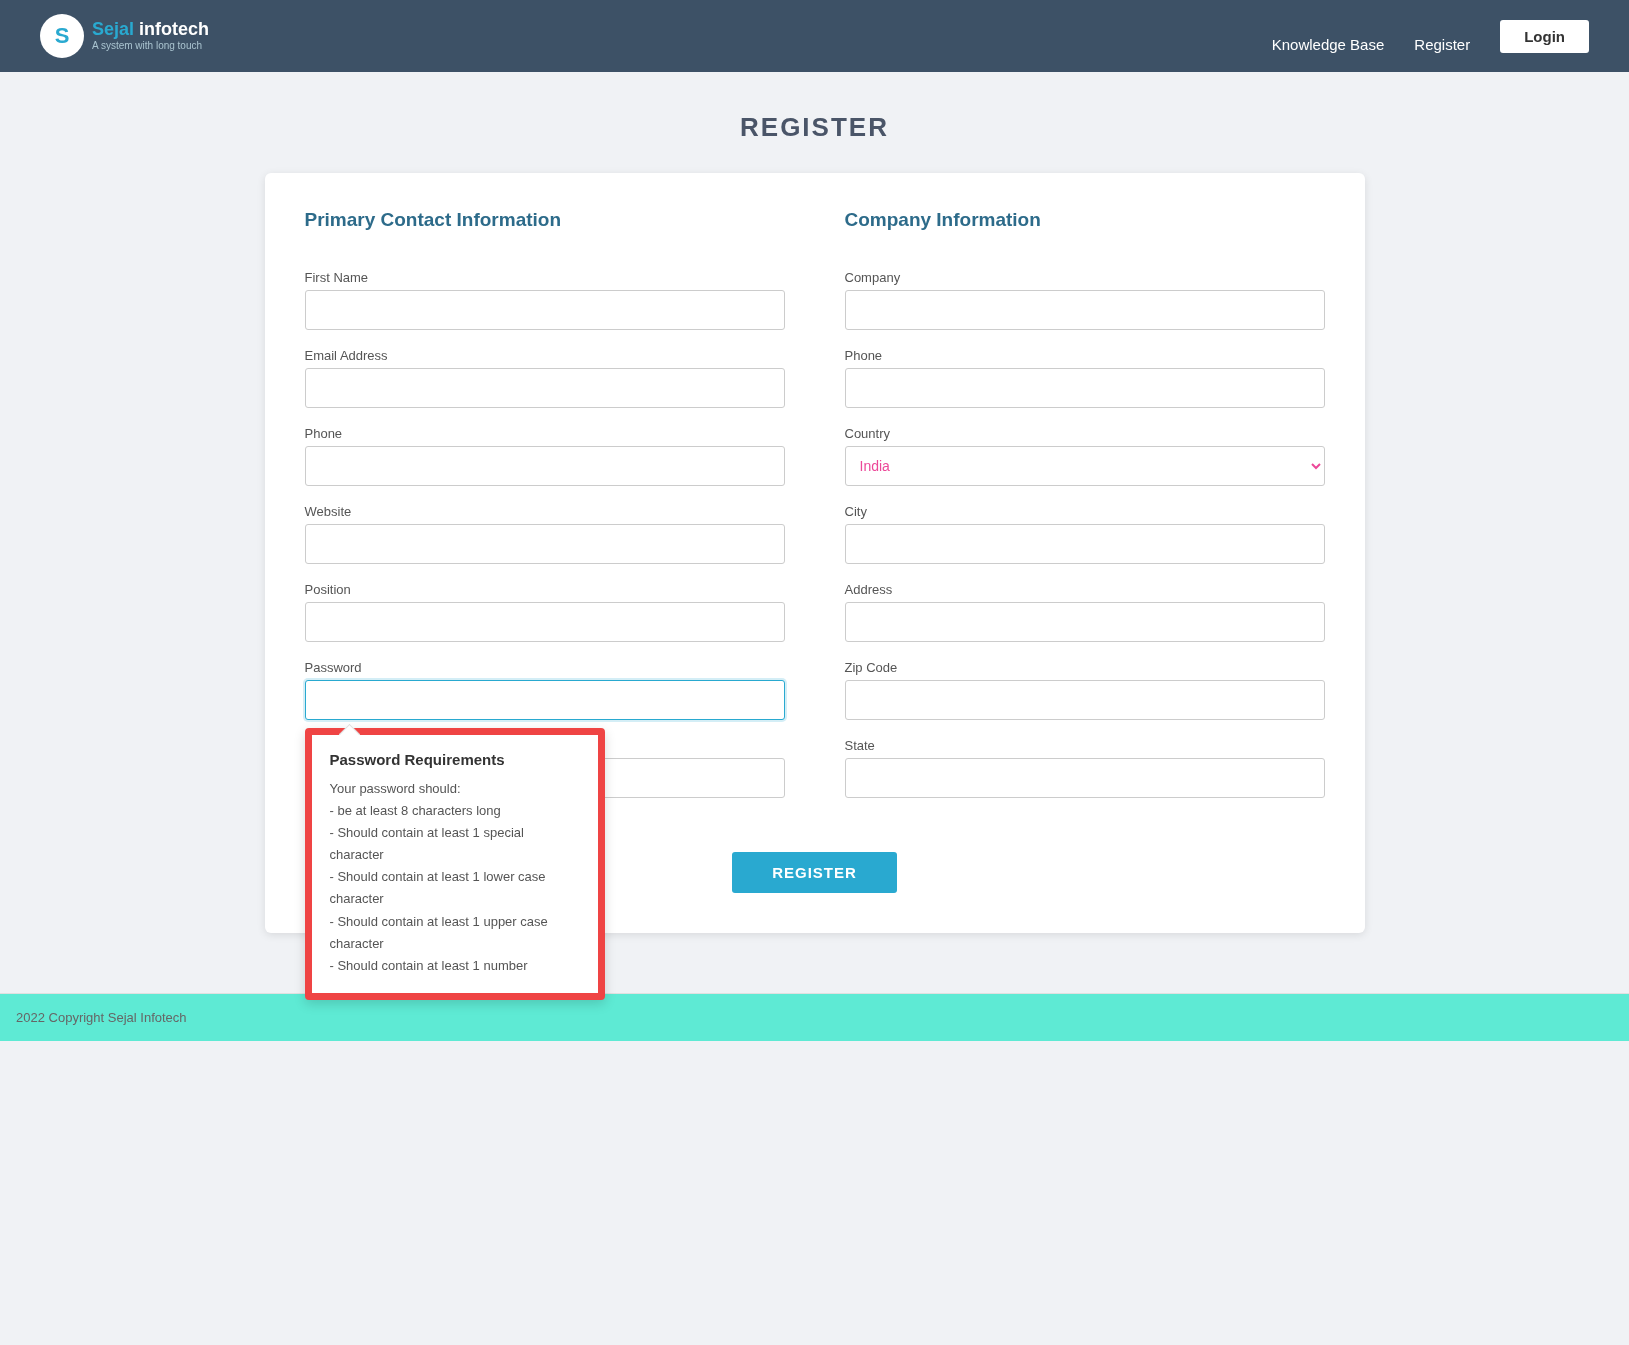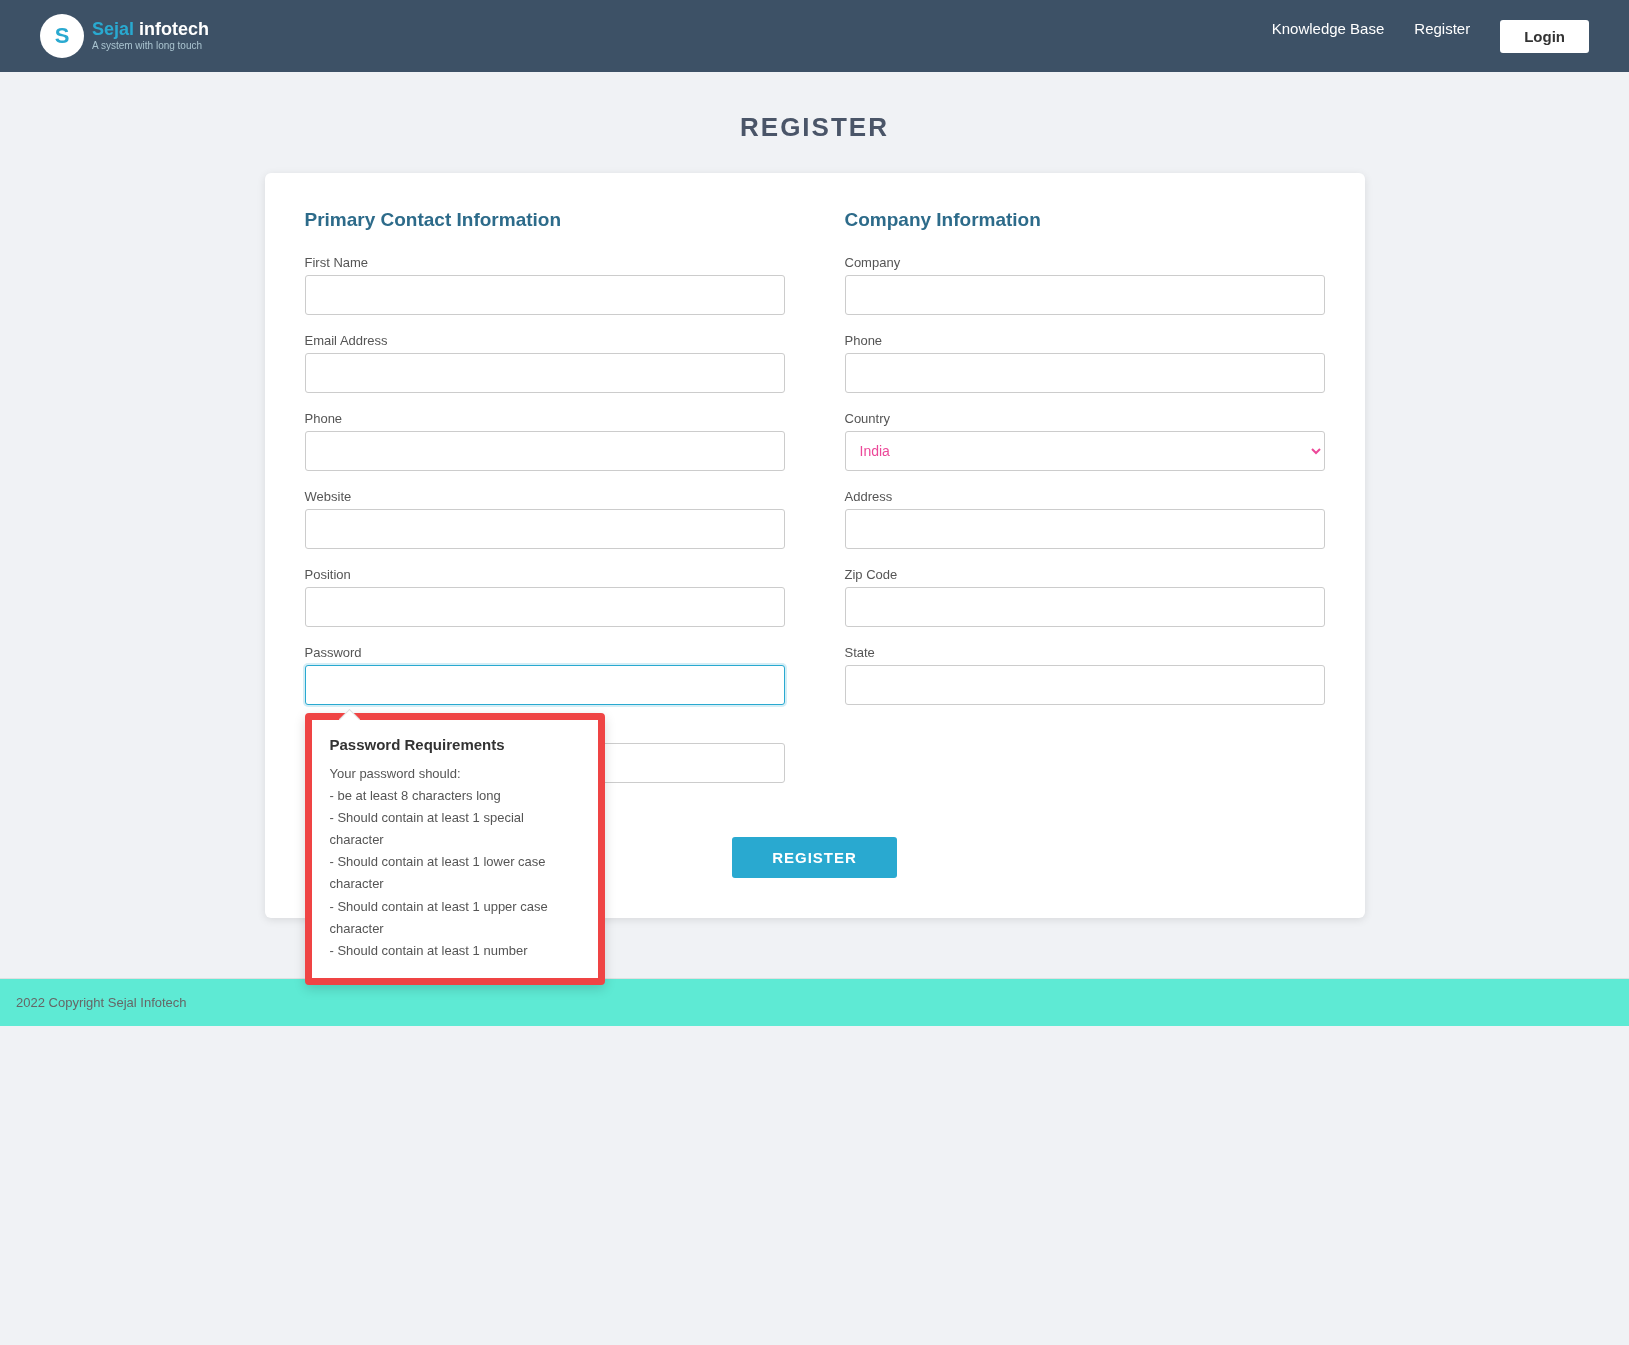--- a/index.html
+++ b/index.html
@@ -43,21 +43,21 @@
     }
     .logo-name span.sejal { color: #29a9d0; font-weight: bold; }
     .logo-name span.infotech { color: white; font-weight: bold; }
     .logo-tagline {
       font-size: 10px;
       color: #aac4d0;
       line-height: 1.2;
     }
     .nav-links {
       display: flex;
-      align-items: flex-start;
+      align-items: flex-end;
       gap: 30px;
     }
     .nav-link {
       color: white;
       text-decoration: none;
       font-size: 15px;
       cursor: pointer;
     }
     .nav-login-btn {
       background: white;
@@ -98,21 +98,21 @@
       display: flex;
       gap: 60px;
     }
     .form-col {
       flex: 1;
     }
     .col-title {
       font-size: 19px;
       font-weight: bold;
       color: #2d6b8a;
-      margin-bottom: 24px;
+      margin-bottom: 39px;
     }
     .form-group {
       margin-bottom: 18px;
     }
     .form-label {
       display: block;
       font-size: 13px;
       color: #555;
       margin-bottom: 5px;
     }
@@ -305,20 +305,24 @@
           <input type="text" class="form-input" style="">
         </div>
 
         <div class="form-group">
           <label class="form-label">Country</label>
           <select class="form-select">
             <option>India</option>
           </select>
         </div>
 
+        <div class="form-group">
+          <label class="form-label">City</label>
+          <input type="text" class="form-input" style="">
+        </div>
 
         <div class="form-group">
           <label class="form-label">Address</label>
           <input type="text" class="form-input" style="">
         </div>
 
         <div class="form-group">
           <label class="form-label">Zip Code</label>
           <input type="text" class="form-input" style="">
         </div>

